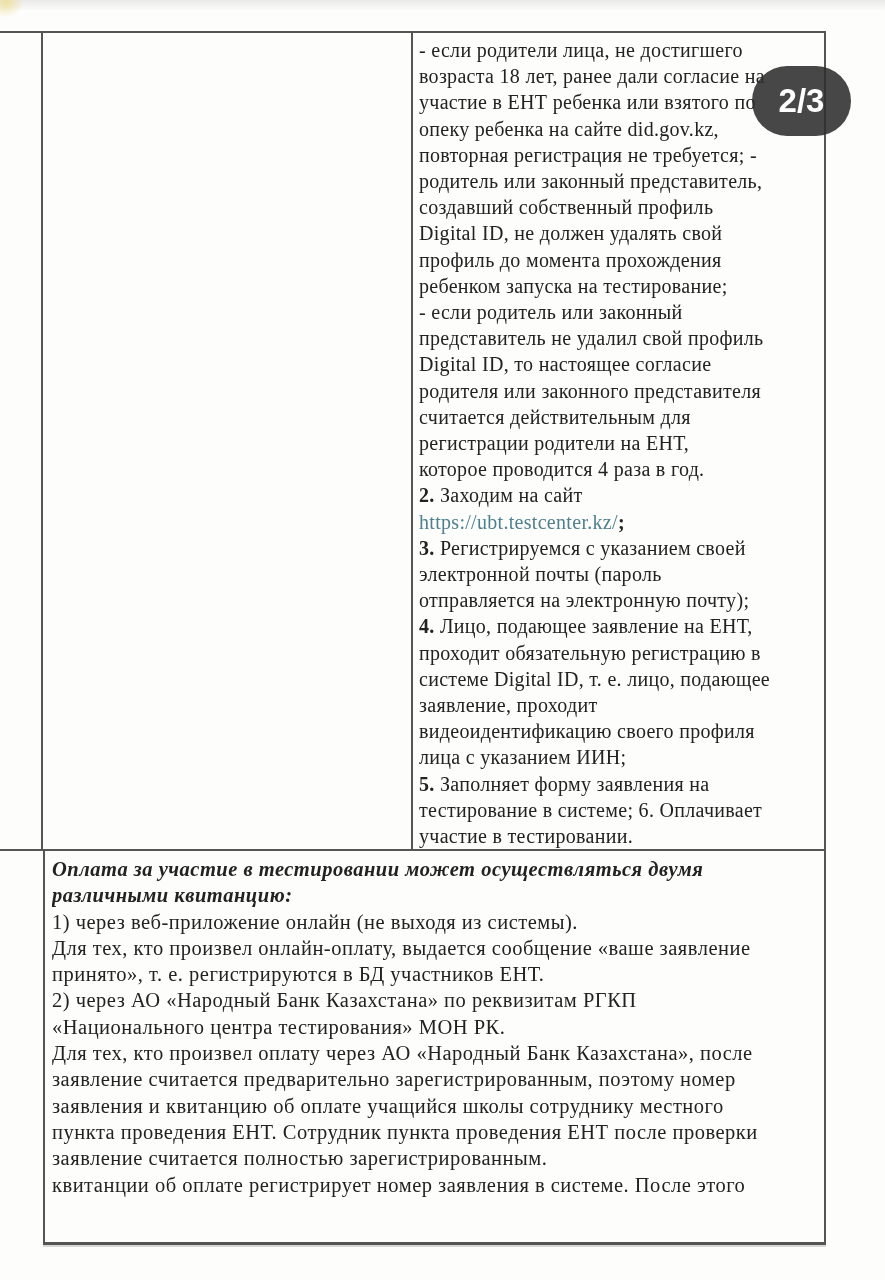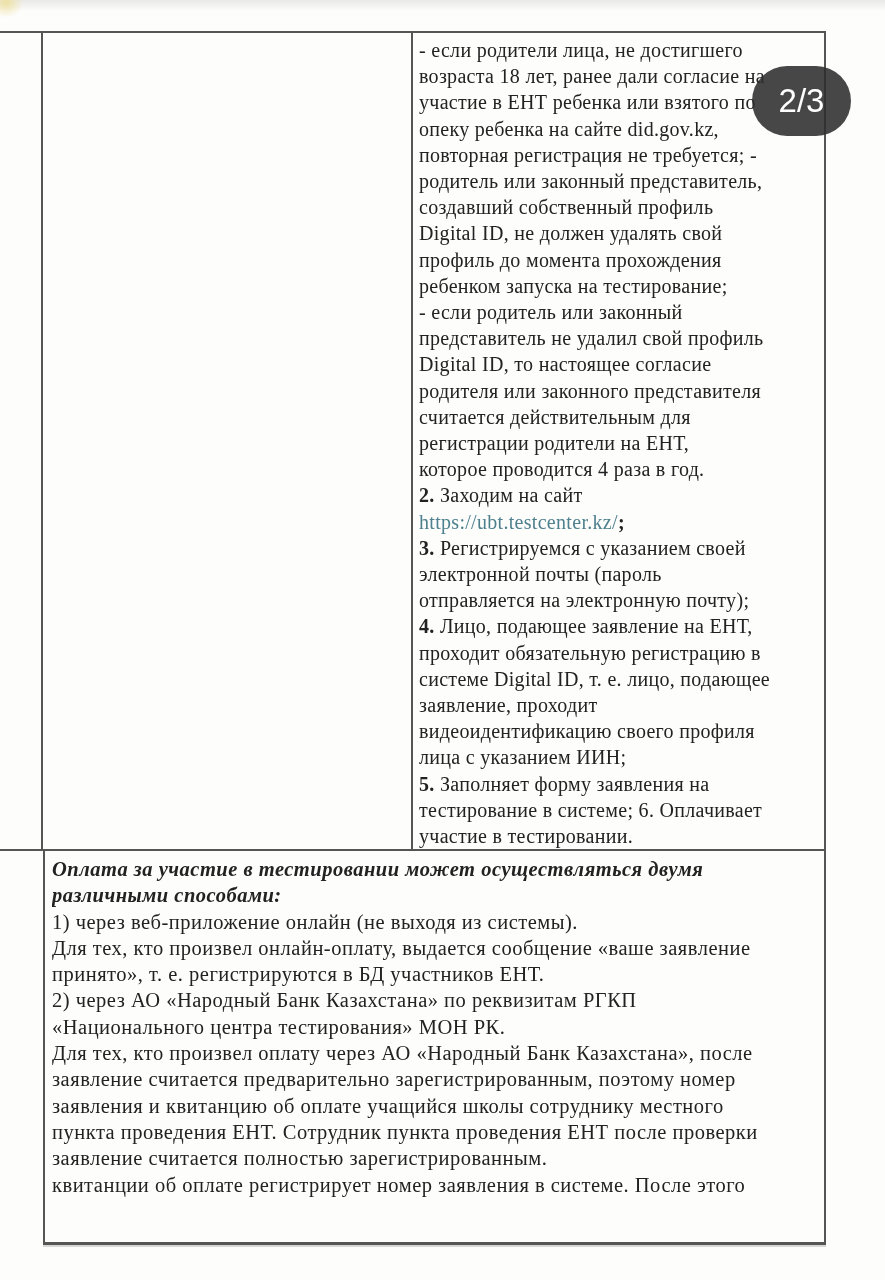--- a/index.html
+++ b/index.html
@@ -40,21 +40,21 @@
   }
   .tline{white-space:nowrap;}
   .bold{font-weight:bold;}
   .ital{font-style:italic;font-weight:bold;text-align:right;}
   .link{color:var(--link);cursor:pointer;}
   
   .badge{
     position:absolute;left:752px;top:66px;width:99px;height:70px;border-radius:35px;
     background:var(--badge-bg);display:flex;align-items:center;justify-content:center;
     font-family:"Liberation Sans","DejaVu Sans",sans-serif;
-    font-weight:normal;font-size:33px;color:var(--badge-text);z-index:5;
+    font-weight:bold;font-size:33px;color:var(--badge-text);z-index:5;
   }
 </style>
 </head>
 <body>
 
 <div class="canvas">
   <div class="top-band"></div>
   <div class="corner-spot"></div>
 
   <div class="bl h-top"></div>
@@ -96,21 +96,21 @@
       <div class="tline"><span>заявление, проходит</span></div>
       <div class="tline"><span>видеоидентификацию своего профиля</span></div>
       <div class="tline"><span>лица с указанием ИИН;</span></div>
       <div class="tline"><span class="bold">5.</span><span> Заполняет форму заявления на</span></div>
       <div class="tline"><span>тестирование в системе; 6. Оплачивает</span></div>
       <div class="tline"><span>участие в тестировании.</span></div>
     </div>
 
   <div class="payment" id="paymentBox">
       <div class="tline"><span class="ital">Оплата за участие в тестировании может осуществляться двумя</span></div>
-      <div class="tline"><span class="ital">различными способами:</span></div>
+      <div class="tline"><span class="ital">различными квитанцию:</span></div>
       <div class="tline"><span>1) через веб-приложение онлайн (не выходя из системы).</span></div>
       <div class="tline"><span>Для тех, кто произвел онлайн-оплату, выдается сообщение «ваше заявление</span></div>
       <div class="tline"><span>принято», т. е. регистрируются в БД участников ЕНТ.</span></div>
       <div class="tline"><span> 2) через АО «Народный Банк Казахстана» по реквизитам РГКП</span></div>
       <div class="tline"><span>«Национального центра тестирования» МОН РК.</span></div>
       <div class="tline"><span>Для тех, кто произвел оплату через АО «Народный Банк Казахстана», после</span></div>
       <div class="tline"><span>заявление считается предварительно зарегистрированным, поэтому номер</span></div>
       <div class="tline"><span>заявления и квитанцию об оплате учащийся школы сотруднику местного</span></div>
       <div class="tline"><span>пункта проведения ЕНТ. Сотрудник пункта проведения ЕНТ после проверки</span></div>
       <div class="tline"><span>заявление считается полностью зарегистрированным.</span></div>

